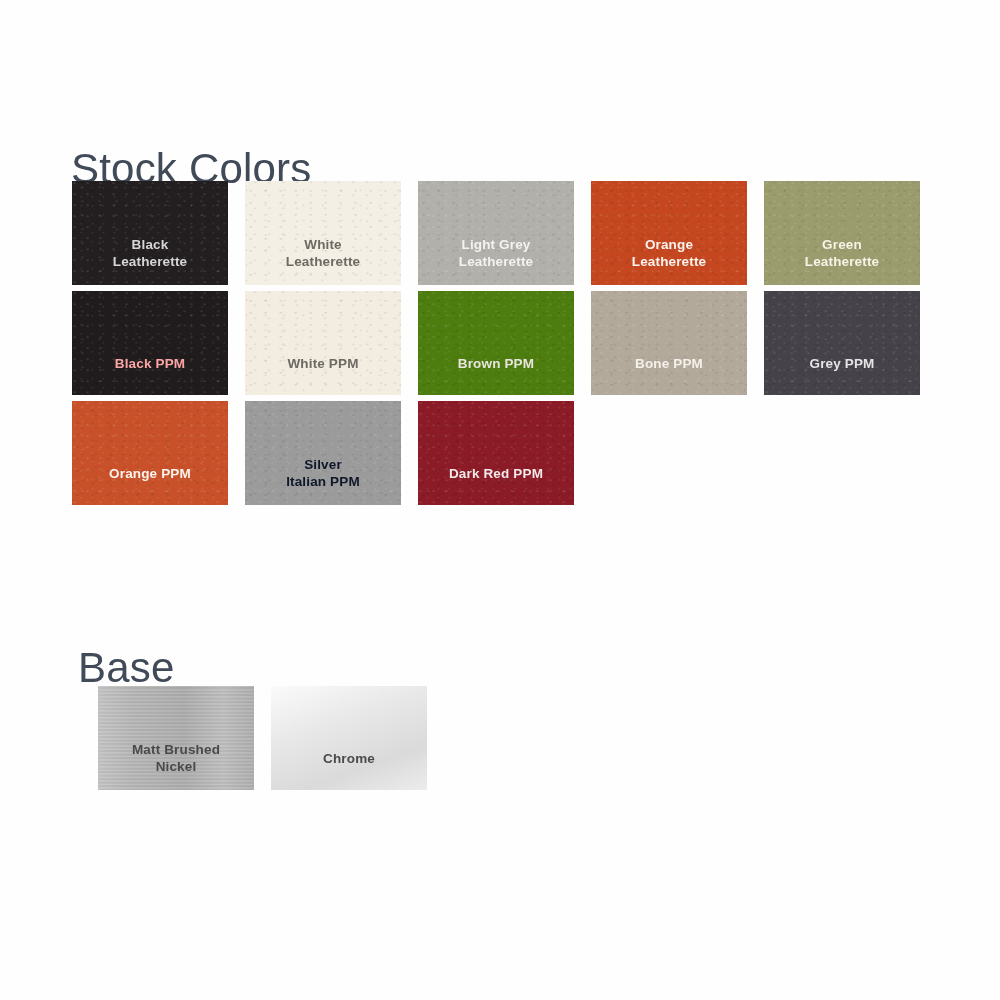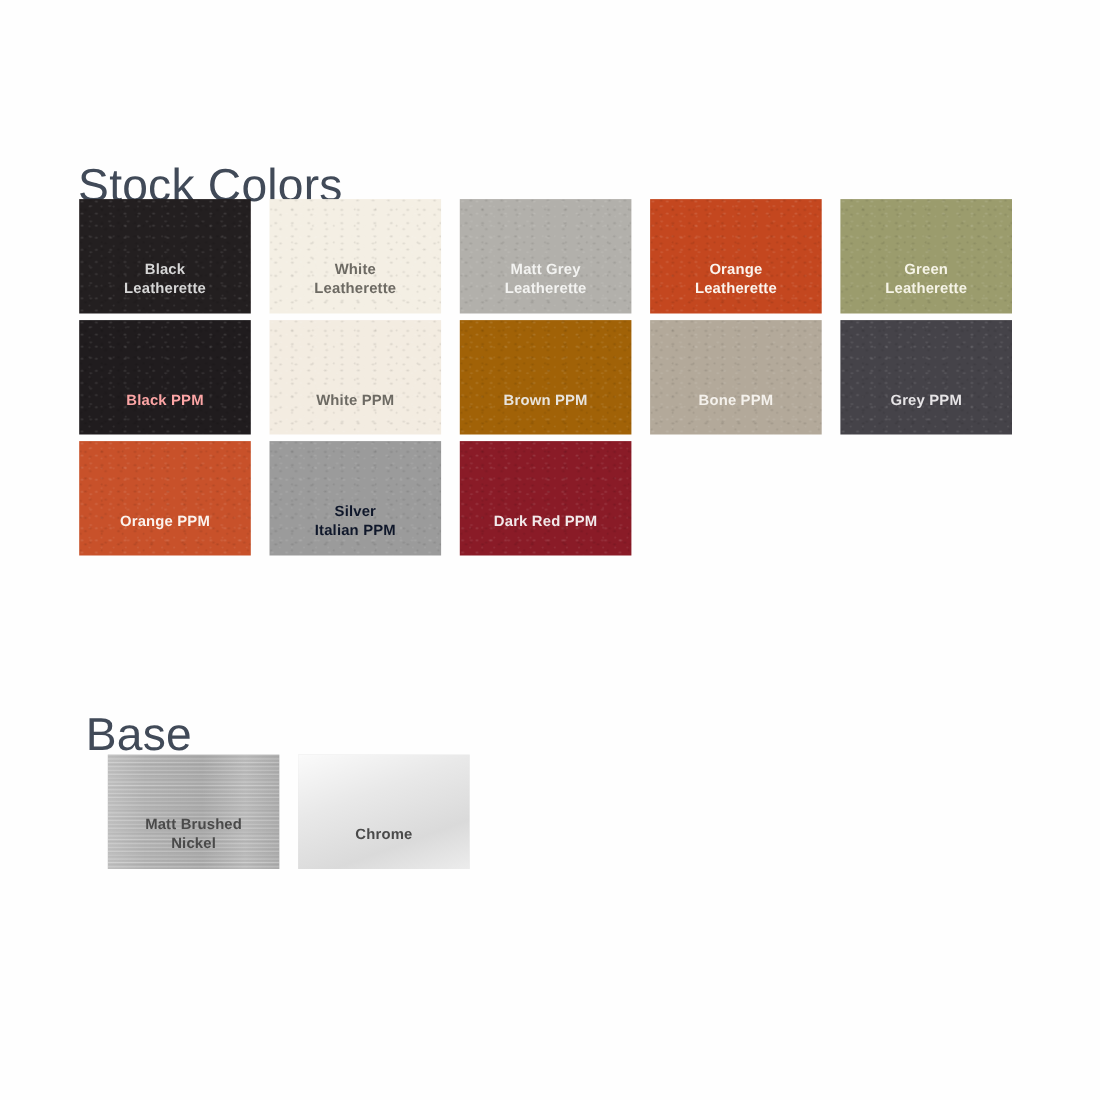--- a/index.html
+++ b/index.html
@@ -150,40 +150,40 @@
       <div class="swatch-row">
         <div class="swatch grain" title="Black Leatherette" style="background-color: rgb(35, 31, 32);">
           <div class="swatch-label two-line" style="color: rgb(214, 214, 214);">Black
 Leatherette</div>
         </div>
         <div class="swatch grain" title="White Leatherette" style="background-color: rgb(244, 239, 228);">
           <div class="swatch-label two-line" style="color: rgb(109, 106, 99);">White
 Leatherette</div>
         </div>
         <div class="swatch grain" title="Light Grey Leatherette" style="background-color: rgb(178, 176, 171);">
-          <div class="swatch-label two-line" style="color: rgb(243, 243, 241);">Matt Grey
+          <div class="swatch-label two-line" style="color: rgb(243, 243, 241);">Light Grey
 Leatherette</div>
         </div>
         <div class="swatch grain" title="Orange Leatherette" style="background-color: rgb(196, 71, 31);">
           <div class="swatch-label two-line" style="color: rgb(251, 244, 238);">Orange
 Leatherette</div>
         </div>
         <div class="swatch grain" title="Green Leatherette" style="background-color: rgb(155, 156, 109);">
           <div class="swatch-label two-line" style="color: rgb(246, 244, 231);">Green
 Leatherette</div>
         </div>
       </div>
       <div class="swatch-row">
         <div class="swatch grain" title="Black PPM" style="background-color: rgb(32, 28, 30);">
           <div class="swatch-label" style="color: #fca5a5; text-align: center;">Black PPM</div>
         </div>
         <div class="swatch grain" title="White PPM" style="background-color: rgb(243, 236, 225);">
           <div class="swatch-label" style="color: rgb(109, 106, 99);">White PPM</div>
         </div>
-        <div class="swatch grain" title="Brown PPM" style="background-color: #a16207;">
+        <div class="swatch grain" title="Brown PPM" style="background-color: #4d7c0f;">
           <div class="swatch-label" style="color: rgb(232, 228, 222);">Brown PPM</div>
         </div>
         <div class="swatch grain" title="Bone PPM" style="background-color: rgb(179, 169, 154);">
           <div class="swatch-label" style="color: rgb(244, 241, 236);">Bone PPM</div>
         </div>
         <div class="swatch grain" title="Grey PPM" style="background-color: rgb(69, 67, 73);">
           <div class="swatch-label" style="color: rgb(230, 228, 230);">Grey PPM</div>
         </div>
       </div>
       <div class="swatch-row">

